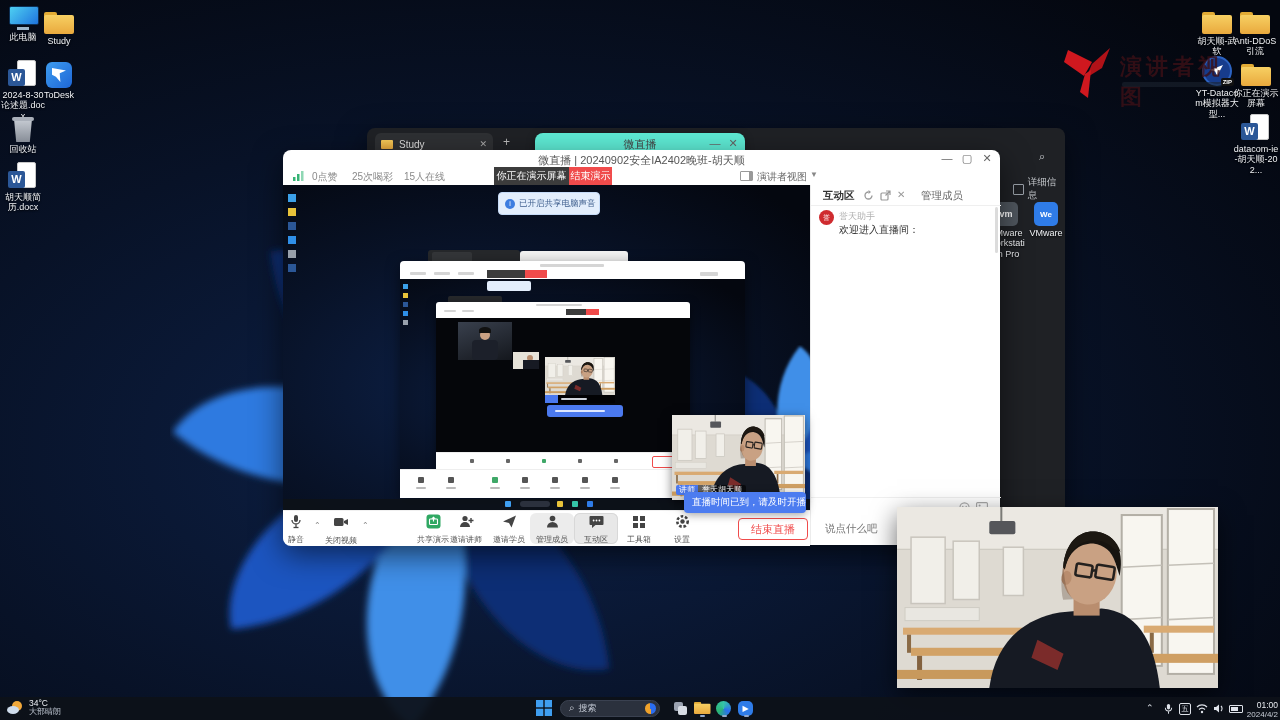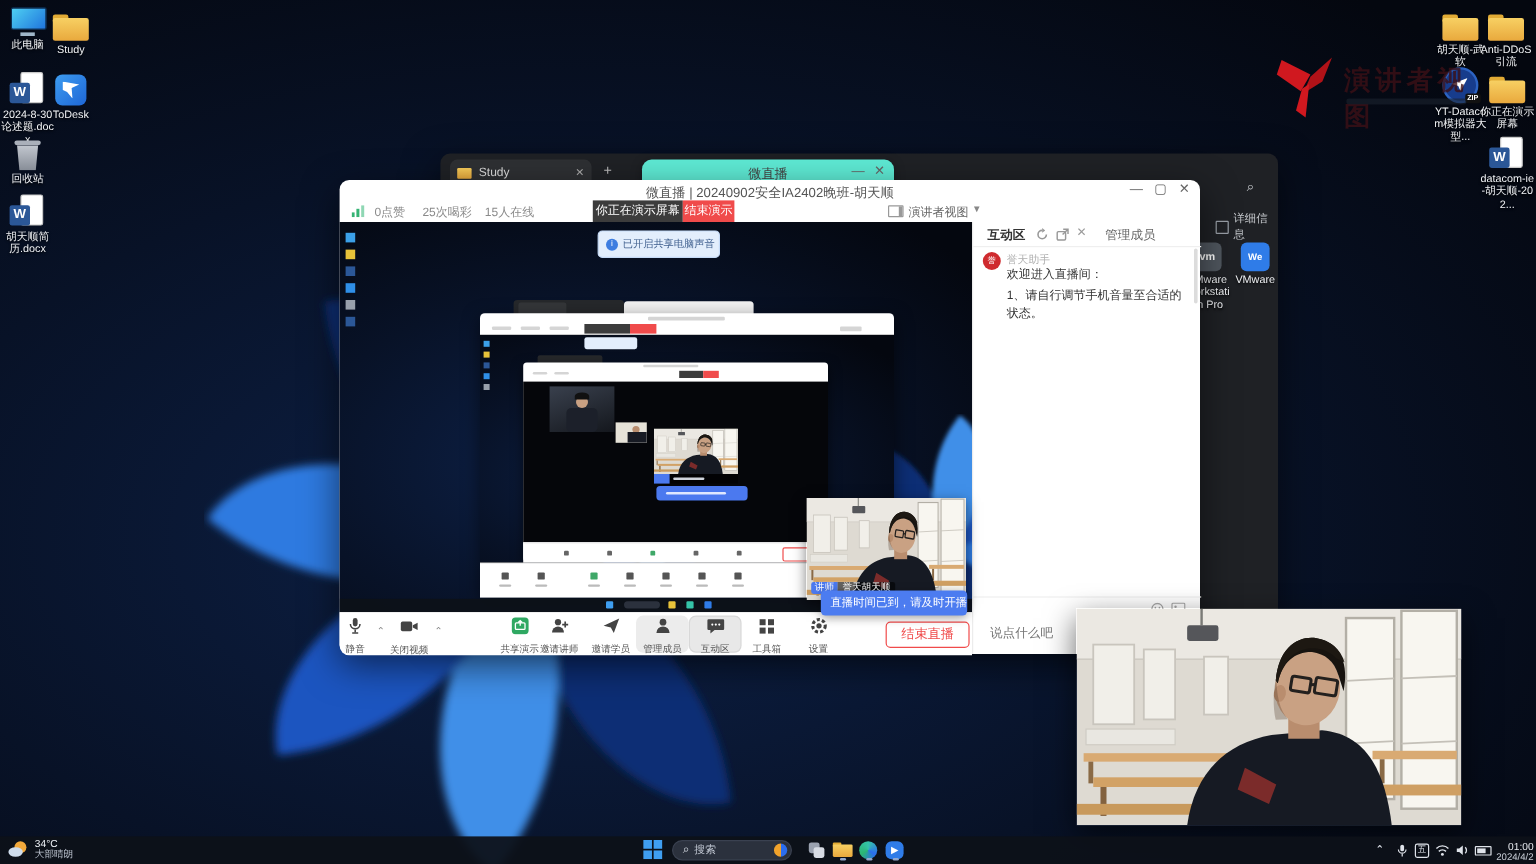--- a/index.html
+++ b/index.html
@@ -441,21 +441,20 @@
       <path d="M6,1 L10,1 L10,5 M10,1 L5.5,5.5" fill="none" stroke="#999" stroke-width="1.2"></path>
     </svg>
     <div class="abs" style="left:86px;top:4px;font-size:10px;color:#999">✕</div>
     <div class="abs" style="left:110px;top:4px;font-size:10.5px;color:#666">管理成员</div>
   </div>
   <div class="abs" style="left:0;top:22px;width:190px">
     <div class="abs" style="left:8px;top:3px;width:15px;height:15px;border-radius:50%;background:#cf2b2f;color:#fff;font-size:7px;line-height:15px;text-align:center">誉</div>
     <div class="abs" style="left:28px;top:3px;font-size:9px;color:#b0b0b0">誉天助手</div>
     <div class="abs" style="left:28px;top:15px;width:152px;font-size:10px;color:#333;line-height:1.5">
       <p class="msg-p">欢迎进入直播间：</p>
-      <p class="msg-p">1、请自行调节手机音量至合适的状态。</p>
     </div>
   </div>
   <div class="abs" style="left:184px;top:22px;width:3px;height:46px;background:#dcdcdc;border-radius:2px"></div>
   <div class="abs" style="left:0;top:312px;width:190px;height:48px;border-top:1px solid #efefef">
     <svg class="abs" style="left:148px;top:4px" width="11" height="11" viewBox="0 0 11 11">
       <circle cx="5.5" cy="5.5" r="4.6" fill="none" stroke="#a8a8a8" stroke-width="1.1"></circle>
       <circle cx="3.8" cy="4.4" r="0.7" fill="#a8a8a8"></circle>
         <circle cx="7.2" cy="4.4" r="0.7" fill="#a8a8a8"></circle>
       <path d="M3.4,6.8 Q5.5,8.6 7.6,6.8" fill="none" stroke="#a8a8a8" stroke-width="1"></path>
     </svg>

